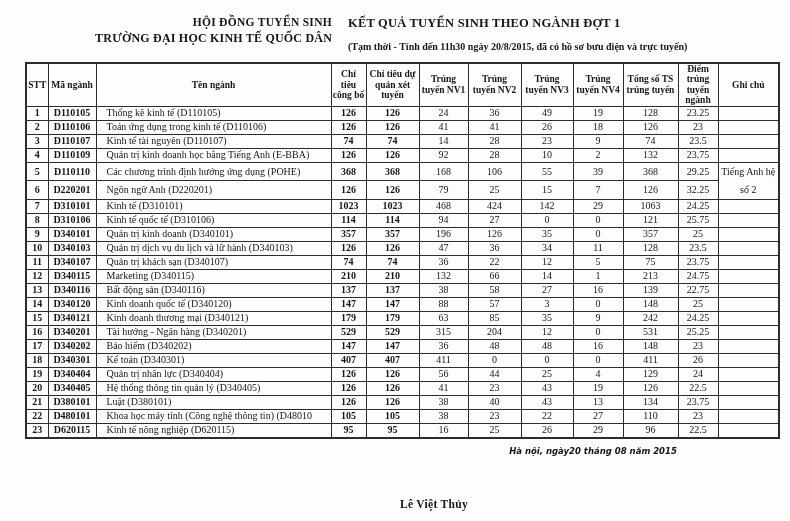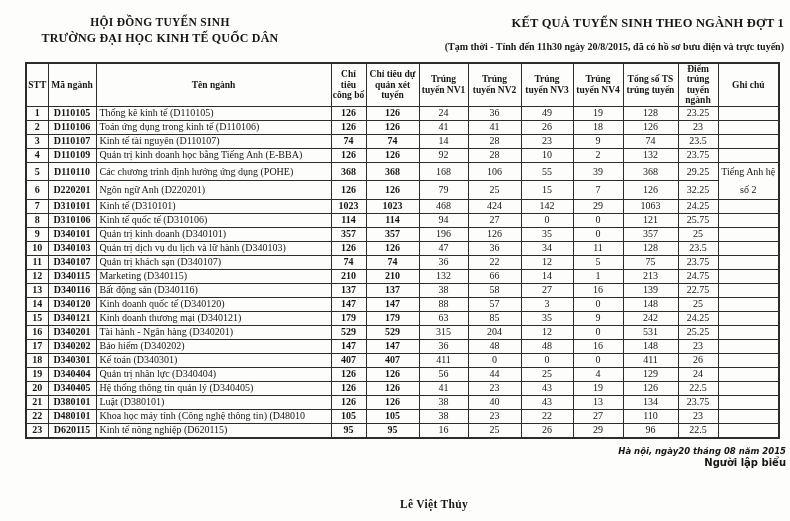--- a/index.html
+++ b/index.html
@@ -2,46 +2,46 @@
 <html><head>
 <meta charset="utf-8">
 <style>
   html,body{margin:0;padding:0;}
   body{
     width:790px;height:521px;position:relative;
     background:#fdfdfb;color:#161616;
     font-family:"Liberation Serif", serif;
     overflow:hidden;
   }
-  .org-block{position:absolute;left:16px;top:16px;width:288px;text-align:center;}
+  .org-block{position:absolute;left:44px;top:16px;width:288px;text-align:right;}
   .org-line1{font-weight:bold;font-size:11.5px;letter-spacing:.3px;}
   .org-line2{font-weight:bold;font-size:12px;letter-spacing:.2px;margin-top:3px;}
-  .title-block{position:absolute;left:348px;top:16px;width:436px;text-align:right;}
+  .title-block{position:absolute;left:348px;top:16px;width:436px;text-align:left;}
   .doc-title{font-weight:bold;font-size:12.5px;letter-spacing:.2px;}
   .doc-subtitle{font-weight:bold;font-size:10px;margin-top:10px;white-space:nowrap;}
 
   table.results{
     position:absolute;left:25px;top:62px;width:753px;
     border-collapse:collapse;table-layout:fixed;
     border:2px solid #2c2c2c;
   }
   .results th,.results td{border:1px solid #2c2c2c;overflow:hidden;}
   .results thead th{
     font-size:9.5px;font-weight:bold;line-height:1.1;
     height:41px;vertical-align:middle;text-align:center;padding:0 1px;
   }
   .results tbody td{
     font-size:10px;height:13px;line-height:12px;padding:0 1px;
     text-align:center;white-space:nowrap;vertical-align:middle;
   }
-  .results tbody td.name{text-align:left;padding-left:3px;}
+  .results tbody td.name{text-align:left;padding-left:10px;}
   .results tbody td.bold{font-weight:bold;}
   .results tbody td.note-cell{white-space:normal;line-height:18px;font-size:10px;}
 
-  .footer-right{position:absolute;left:400px;top:446px;width:386px;text-align:right;}
+  .footer-right{position:absolute;left:400px;top:446px;width:386px;text-align:center;}
   .footer-date{font-family:"DejaVu Sans", sans-serif;font-size:8.5px;font-style:italic;font-weight:bold;}
   .footer-role{font-family:"DejaVu Sans", sans-serif;font-size:10px;font-weight:bold;margin-top:1px;}
   .footer-signer{position:absolute;left:400px;top:498px;width:386px;text-align:left;
     font-weight:bold;font-size:11.5px;letter-spacing:.3px;}
 </style>
 </head>
 <body>
 
 <div class="org-block">
   <div class="org-line1">HỘI ĐỒNG TUYỂN SINH</div>
@@ -290,21 +290,21 @@
         <td>85</td>
         <td>35</td>
         <td>9</td>
         <td>242</td>
         <td>24.25</td>
         <td class="note-cell"></td>
       </tr>
       <tr>
         <td class="bold">16</td>
         <td class="bold">D340201</td>
-        <td class="name">Tài hành - Ngân hàng (D340201)</td>
+        <td class="name">Tài hướng - Ngân hàng (D340201)</td>
         <td class="bold">529</td>
         <td class="bold">529</td>
         <td>315</td>
         <td>204</td>
         <td>12</td>
         <td>0</td>
         <td>531</td>
         <td>25.25</td>
         <td class="note-cell"></td>
       </tr>
@@ -404,15 +404,14 @@
         <td>29</td>
         <td>96</td>
         <td>22.5</td>
         <td class="note-cell"></td>
       </tr>
     </tbody>
 </table>
 
 <div class="footer-right">
   <div class="footer-date">Hà nội, ngày20 tháng 08 năm 2015</div>
-  <div class="footer-role">Người lập biểu</div>
 </div>
 <div class="footer-signer">Lê Việt Thủy</div>
 
 </body></html>

